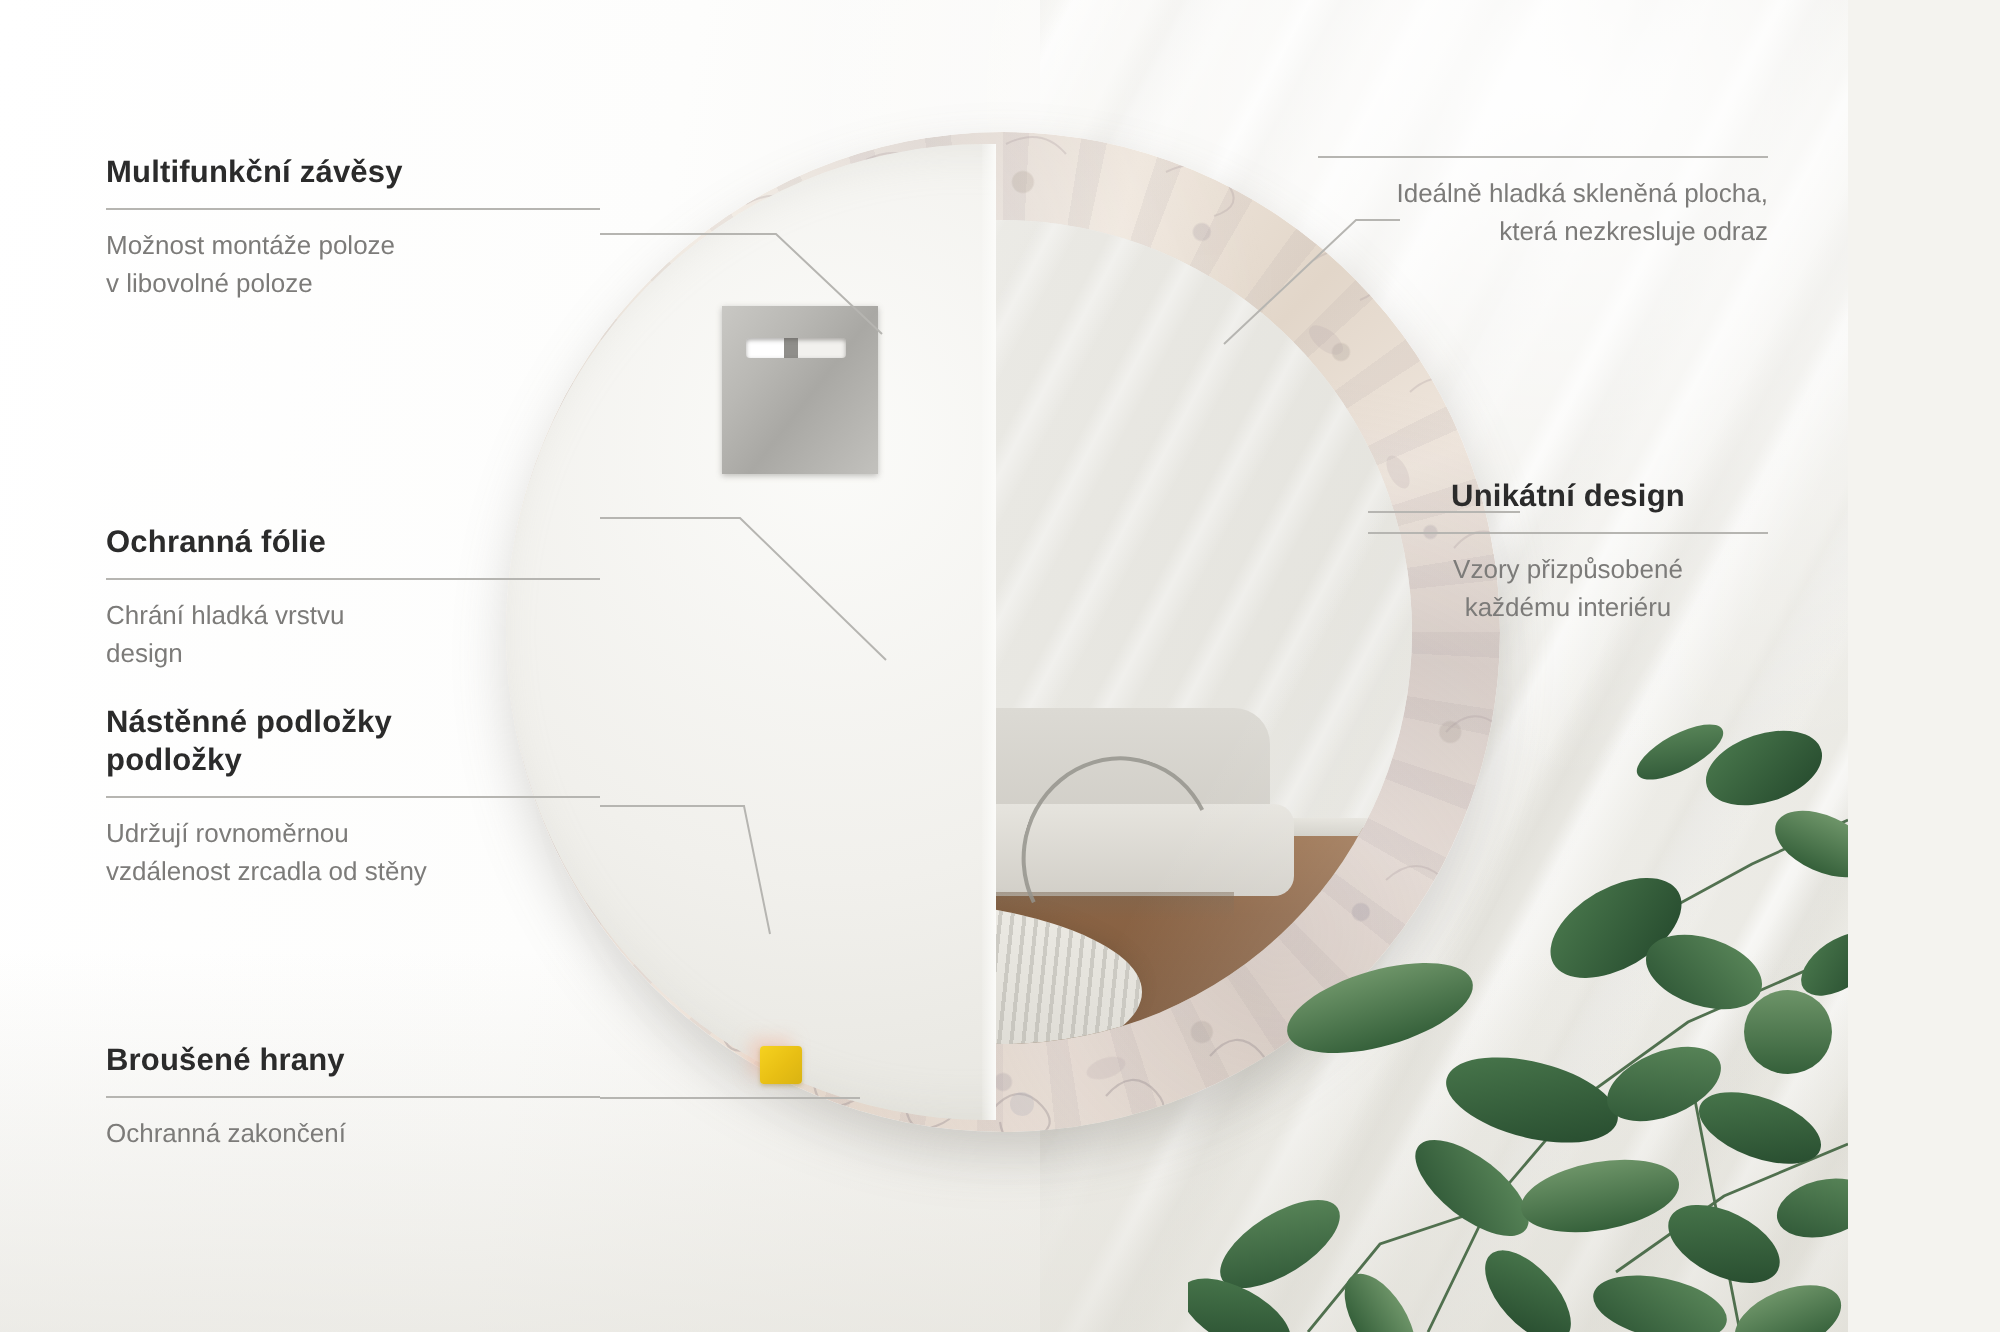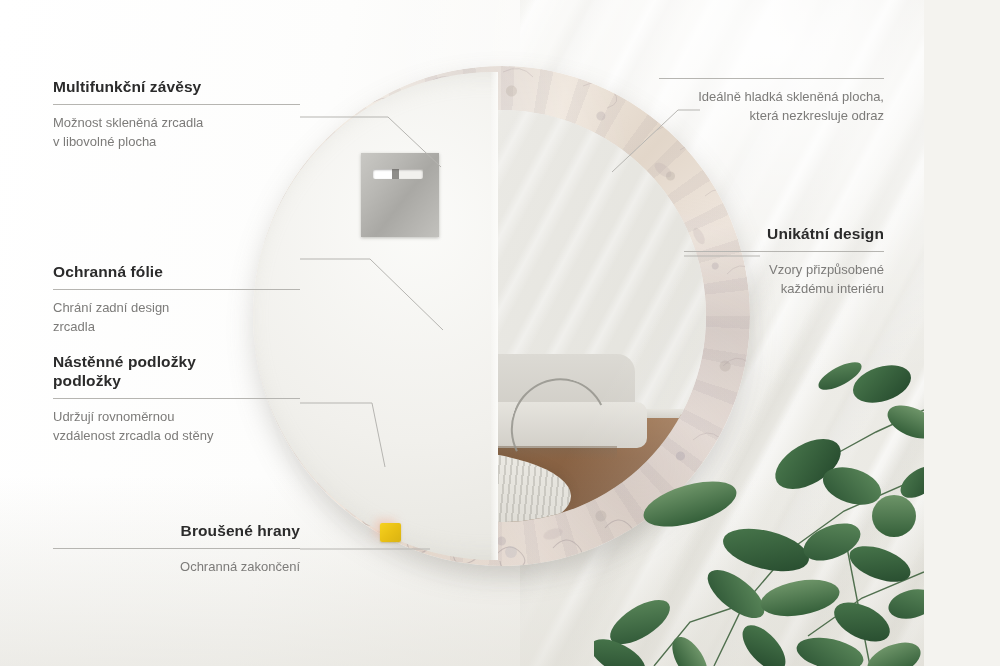--- a/index.html
+++ b/index.html
@@ -345,63 +345,63 @@
       <path d="M300 549 L430 549"></path>
       <path d="M700 110 L678 110 L612 172"></path>
       <path d="M760 256 L684 256"></path>
     </g>
   </svg>
 
   <div class="callout c-left" style="top:78px;width:247px;">
     <h3>Multifunkční závěsy</h3>
     <div class="rule"></div>
     <p>
-      <span>Možnost skleněná zrcadla</span><br>
-      <span>v libovolné plocha</span>
+      <span>Možnost montáže poloze</span><br>
+      <span>v libovolné poloze</span>
     </p>
   </div>
 
   <div class="callout c-left" style="top:229px;width:247px;margin-top:34px;">
     <h3>Ochranná fólie</h3>
     <div class="rule"></div>
     <p>
-      <span>Chrání zadní design</span><br>
-      <span>zrcadla</span>
+      <span>Chrání hladká vrstvu</span><br>
+      <span>design</span>
     </p>
   </div>
 
   <div class="callout c-left" style="top:353px;width:247px;">
     <h3>
       <span>Nástěnné podložky</span><br>
       <span>podložky</span>
     </h3>
     <div class="rule"></div>
     <p>
       <span>Udržují rovnoměrnou</span><br>
       <span>vzdálenost zrcadla od stěny</span>
     </p>
   </div>
 
-  <div class="callout c-left" style="top:522px;width:247px;text-align:right;">
+  <div class="callout c-left" style="top:522px;width:247px;">
     <h3>Broušené hrany</h3>
     <div class="rule"></div>
     <p>
       <span>Ochranná zakončení</span>
     </p>
   </div>
 
   <div class="callout c-right" style="top:78px;width:225px;">
     <div class="rule"></div>
     <p>
       <span>Ideálně hladká skleněná plocha,</span><br>
       <span>která nezkresluje odraz</span>
     </p>
   </div>
 
-  <div class="callout c-right" style="top:225px;width:200px;">
+  <div class="callout c-right" style="top:240px;width:200px;text-align:center;">
     <h3>Unikátní design</h3>
     <div class="rule"></div>
     <p>
       <span>Vzory přizpůsobené</span><br>
       <span>každému interiéru</span>
     </p>
   </div>
 
   <svg class="leaves" viewBox="0 0 330 330">
     <defs>

